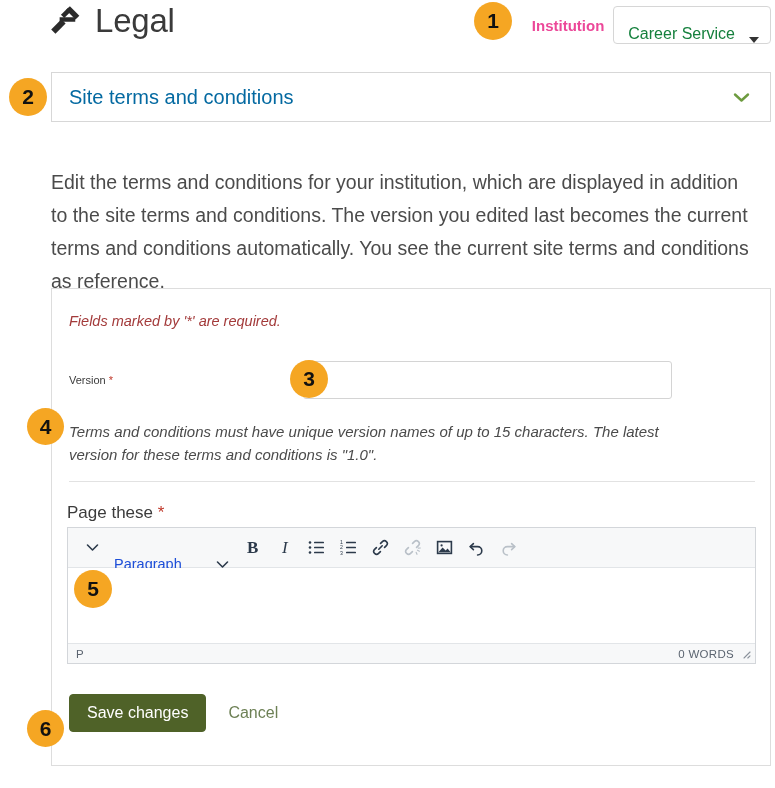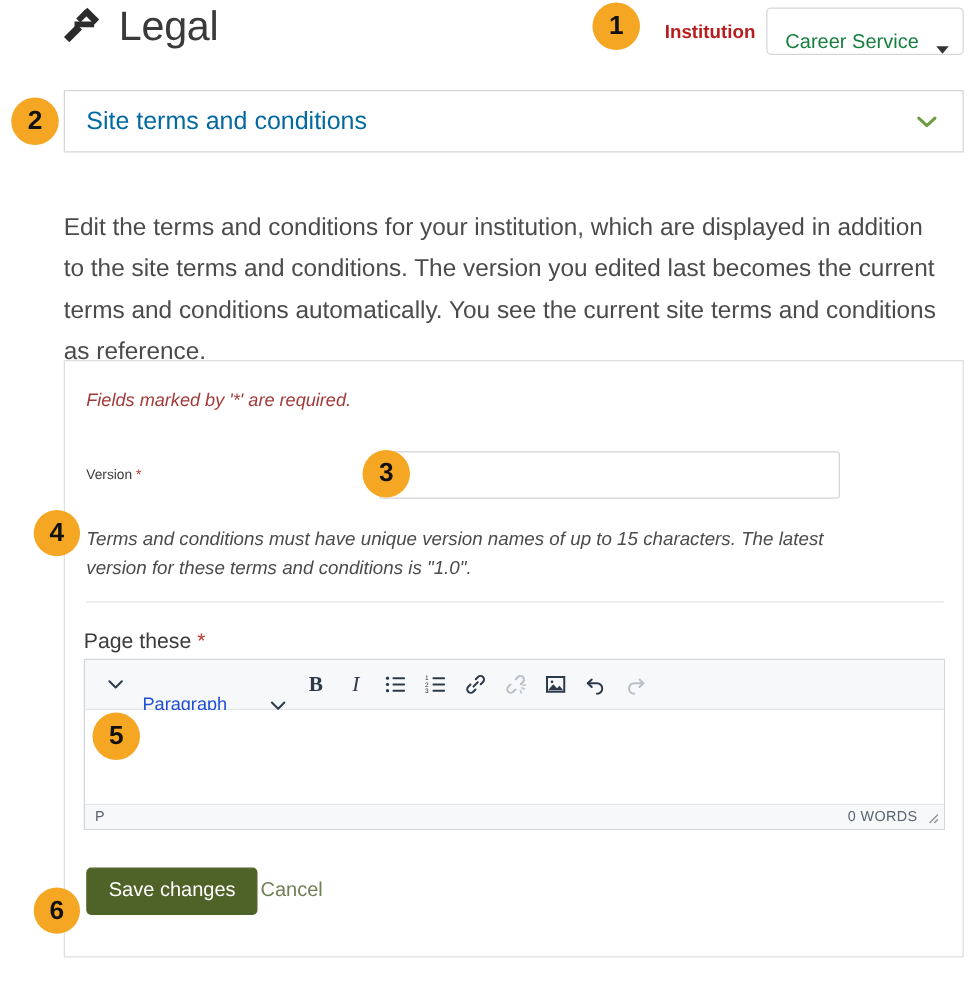--- a/index.html
+++ b/index.html
@@ -25,21 +25,21 @@
   .page-title {
     font-size: 33px; font-weight: 400; color: #3a3a3a;
     letter-spacing: -0.2px; line-height: 42px;
   }
 
   .institution-wrap {
     position: absolute; right: 4px; top: 6px;
     display: flex; align-items: center; gap: 9px;
   }
   .institution-label {
-    font-size: 15px; font-weight: bold; color: #b91c1c;
+    font-size: 15px; font-weight: bold; color: #ec4899;
   }
   .institution-select {
     min-width: 152px; height: 38px;
     border: 1px solid #d6d6d6; border-radius: 4px;
     background: #ffffff;
     display: flex; align-items: flex-end; justify-content: space-between;
     padding: 0 11px 0 14px; gap: 14px;
     font-size: 16px; color: #15803d;
   }
   .caret-down {
@@ -140,21 +140,21 @@
     height: 20px; background: #f7f8f9; border-top: 1px solid #e2e5e8;
     display: flex; align-items: center; justify-content: space-between;
     padding: 0 4px 0 8px;
     font-size: 11.5px; color: #5b6470; letter-spacing: 0.3px;
   }
   .resize-grip { width: 11px; height: 11px; display: block; color: #8a929c; }
 
   
   .btn-row {
     position: absolute; left: 17px; top: 405px;
-    display: flex; align-items: center; gap: 2px;
+    display: flex; align-items: center; gap: 22px;
   }
   .btn-save {
     background: #4f6228; color: #ffffff;
     border: 1px solid #4f6228; border-radius: 4px;
     padding: 9px 17px; font-size: 16px;
     font-family: "Liberation Sans", sans-serif;
   }
   .btn-cancel {
     color: #6d8055; font-size: 16px; background: transparent;
     border: none; padding: 0; font-family: "Liberation Sans", sans-serif;

